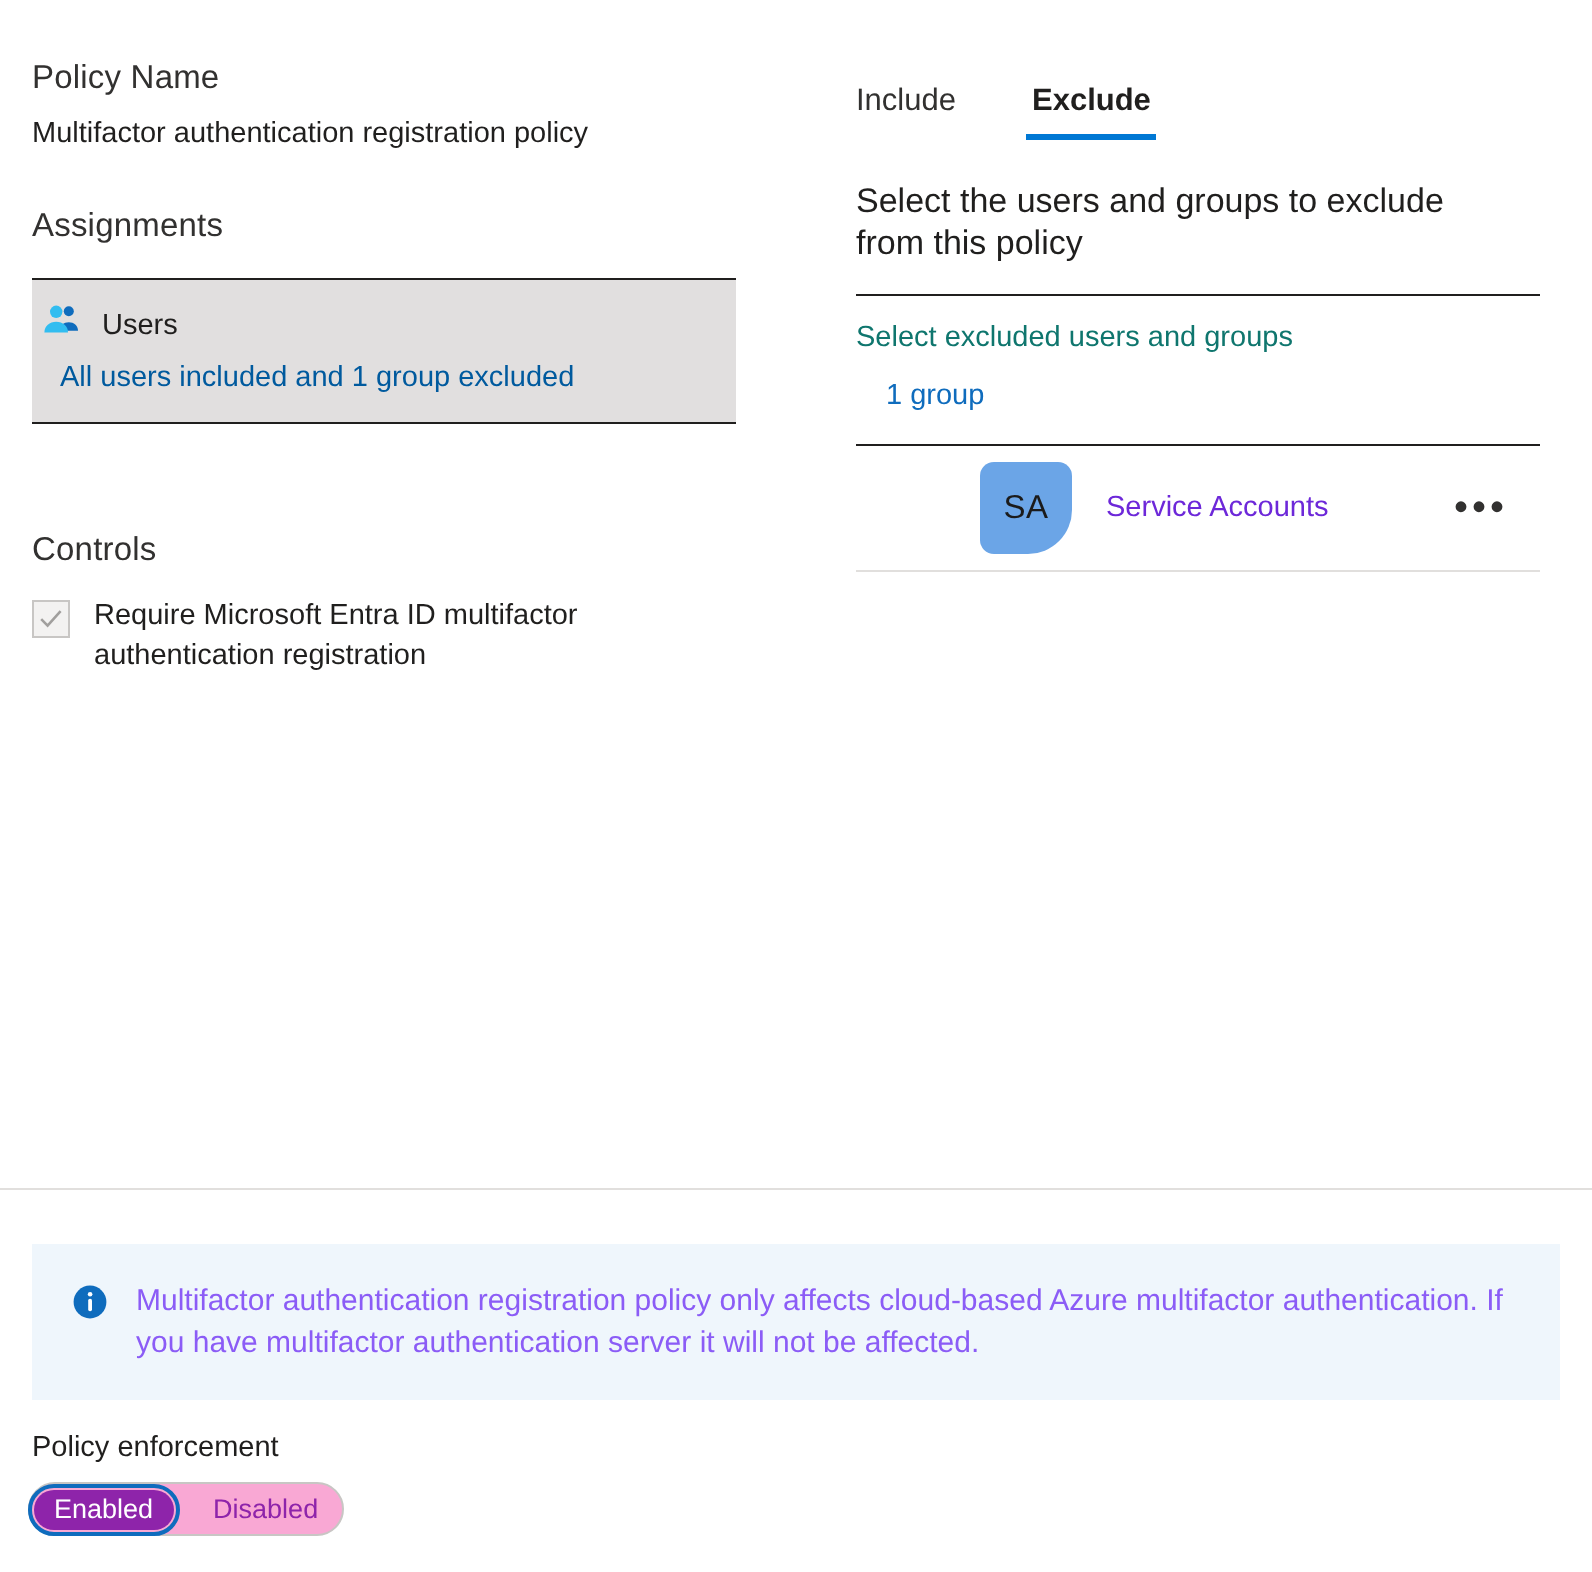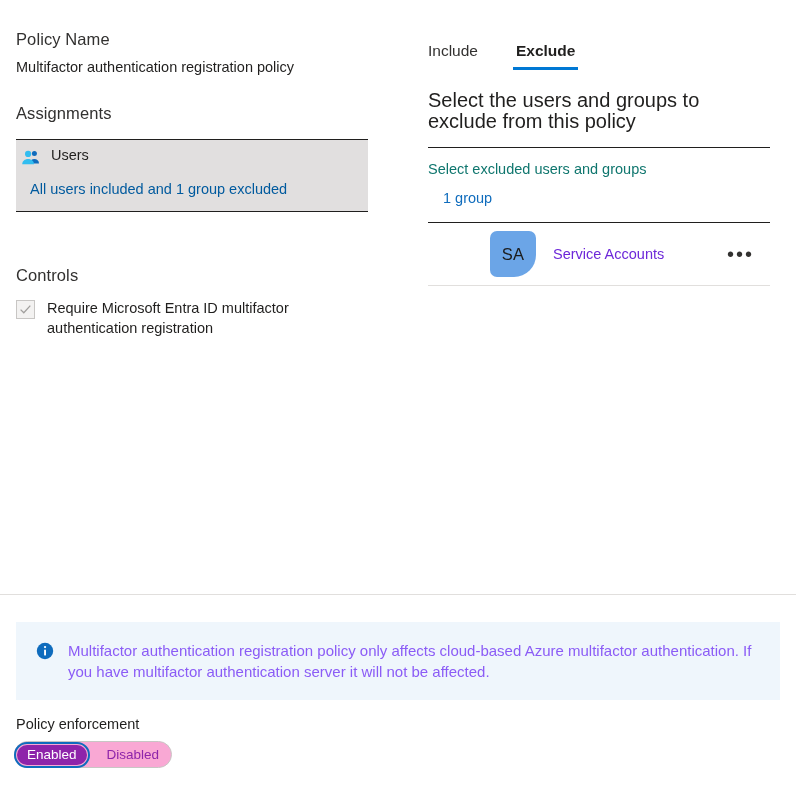--- a/index.html
+++ b/index.html
@@ -65,21 +65,21 @@
 
   .users-card {
     background: #e1dfdf;
     width: 352px;
     height: 71px;
     padding: 7px 0 0 0;
     position: relative;
   }
   .users-card-row {
     display: flex;
-    align-items: flex-start;
+    align-items: flex-end;
     padding-left: 4px;
     height: 24px;
   }
   .users-icon {
     width: 22px; height: 22px;
     display: inline-flex;
     align-items: center;
     justify-content: center;
     margin-right: 9px;
     flex: 0 0 auto;
@@ -145,21 +145,21 @@
     content: "";
     position: absolute;
     left: -3px; right: -3px;
     bottom: 0;
     height: 3px;
     background: #0078d4;
   }
 
   .exclude-desc {
     margin-top: 20px;
-    font-size: 20px;
+    font-size: 17px;
     line-height: 21px;
     color: #201f1e;
     width: 330px;
   }
   .rule-dark-right {
     height: 1px;
     background: #201f1e;
     width: 342px;
   }
   .rule-under-desc { margin-top: 15px; }

